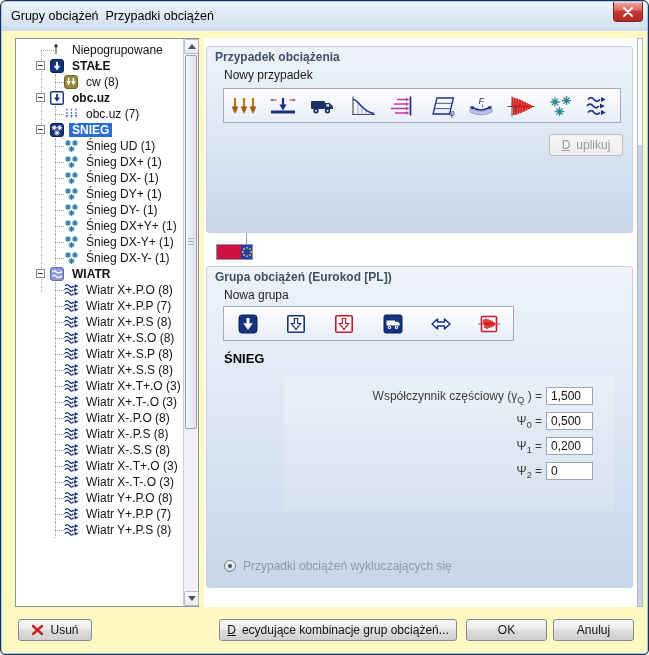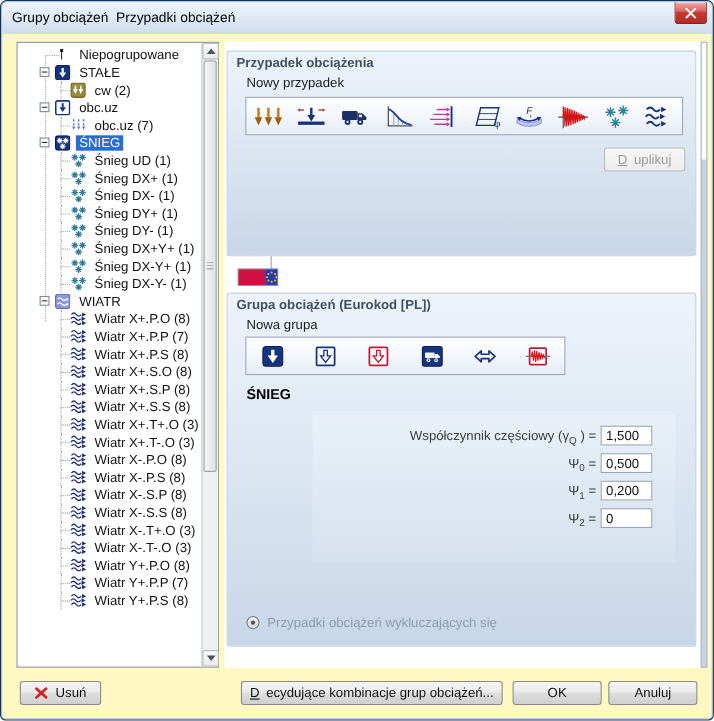--- a/index.html
+++ b/index.html
@@ -30,21 +30,21 @@
   .trow .hrail0 { position:absolute; left:25px; top:8px; width:13px; border-top:1px dotted #9aa2aa; }
   .trow .expander { position:absolute; left:20px; top:3px; width:9px; height:9px;
                     background:#fff; border:1px solid #7f8a96; }
   .trow .expander::after { content:""; position:absolute; left:1px; top:3px; width:5px; height:1px; background:#333; }
   .trow .ticon { position:absolute; top:1px; }
   .trow.lvl0 .ticon { left:34px; }
   .trow.lvl1 .ticon { left:48px; }
   .trow .tlabel { position:absolute; top:1px; line-height:14px; padding:0 3px; white-space:nowrap; }
   .trow.lvl0 .tlabel { left:53px; }
   .trow.lvl1 .tlabel { left:67px; }
-  .trow.bold .tlabel { font-weight:normal; }
+  .trow.bold .tlabel { font-weight:bold; }
   .trow.sel .tlabel { background:#2a6cd5; color:#fff; }
   
   .vscroll { position:absolute; right:0; top:0; width:15px; height:567px;
              background:#eef0f3; border-left:1px solid #c9cdd3; }
   .sbtn { position:absolute; left:0; width:15px; height:15px; display:flex; align-items:center; justify-content:center;
           background:linear-gradient(#fdfdfd,#e8eaec); border:1px solid #b9bec6; border-radius:2px; }
   .sbtn.up { top:0; } .sbtn.down { bottom:0; }
   .tri-up { width:0; height:0; border-left:4px solid transparent; border-right:4px solid transparent; border-bottom:5px solid #4c555e; }
   .tri-down { width:0; height:0; border-left:4px solid transparent; border-right:4px solid transparent; border-top:5px solid #4c555e; }
   .sthumb { position:absolute; left:1px; top:16px; width:12px; height:374px; border:1px solid #9aa0a8;
@@ -139,21 +139,21 @@
           <span class="hrail"></span>
           <span class="icon ticon">
             <svg width="14" height="14" viewBox="0 0 14 14">
               <rect x="0.5" y="0.5" width="13" height="13" rx="2.5" fill="#99893b" stroke="#6e6124"></rect>
               <rect x="3.9" y="2.8" width="1.4" height="3.4" fill="#fff"></rect>
               <path d="M2.4 5.9 H6.8 L4.6 10.4 Z" fill="#fff"></path>
               <rect x="8.7" y="2.8" width="1.4" height="3.4" fill="#fff"></rect>
               <path d="M7.2 5.9 H11.6 L9.4 10.4 Z" fill="#fff"></path>
             </svg>
           </span>
-          <span class="tlabel">cw (2)</span>
+          <span class="tlabel">cw (8)</span>
         </div>
         <div class="trow lvl0 bold">
           <span class="expander"></span>
           <span class="icon ticon">
             <svg width="14" height="14" viewBox="0 0 14 14">
               <rect x="0.7" y="0.7" width="12.6" height="12.6" rx="1.5" fill="#fff" stroke="#16337f" stroke-width="1.4"></rect>
               <rect x="6.1" y="2.8" width="1.8" height="4" fill="#16337f"></rect>
               <path d="M4 6.4 H10 L7 10.8 Z" fill="#16337f"></path>
             </svg>
           </span>
@@ -453,39 +453,20 @@
                 <path d="M1 10.6 q2.2 -2.8 4.4 0 q2.2 2.8 4.4 0"></path>
               </g>
               <g fill="#1a2f78">
                 <path d="M10.6 1 L14.4 3 L10.6 5 Z"></path>
                 <path d="M10.1 4.8 L13.9 6.8 L10.1 8.8 Z"></path>
                 <path d="M10.6 8.6 L14.4 10.6 L10.6 12.6 Z"></path>
               </g>
             </svg>
           </span>
           <span class="tlabel">Wiatr X-.P.S (8)</span>
-        </div>
-        <div class="trow lvl1">
-          <span class="vrail"></span>
-          <span class="hrail"></span>
-          <span class="icon ticon">
-            <svg width="18" height="13" viewBox="0 0 18 13">
-              <g stroke="#1a2f78" stroke-width="1.25" fill="none">
-                <path d="M1 3 q2.2 -2.8 4.4 0 q2.2 2.8 4.4 0"></path>
-                <path d="M0.5 6.8 q2.2 -2.8 4.4 0 q2.2 2.8 4.4 0"></path>
-                <path d="M1 10.6 q2.2 -2.8 4.4 0 q2.2 2.8 4.4 0"></path>
-              </g>
-              <g fill="#1a2f78">
-                <path d="M10.6 1 L14.4 3 L10.6 5 Z"></path>
-                <path d="M10.1 4.8 L13.9 6.8 L10.1 8.8 Z"></path>
-                <path d="M10.6 8.6 L14.4 10.6 L10.6 12.6 Z"></path>
-              </g>
-            </svg>
-          </span>
-          <span class="tlabel">Wiatr X-.S.P (8)</span>
         </div>
         <div class="trow lvl1">
           <span class="vrail"></span>
           <span class="hrail"></span>
           <span class="icon ticon">
             <svg width="18" height="13" viewBox="0 0 18 13">
               <g stroke="#1a2f78" stroke-width="1.25" fill="none">
                 <path d="M1 3 q2.2 -2.8 4.4 0 q2.2 2.8 4.4 0"></path>
                 <path d="M0.5 6.8 q2.2 -2.8 4.4 0 q2.2 2.8 4.4 0"></path>
                 <path d="M1 10.6 q2.2 -2.8 4.4 0 q2.2 2.8 4.4 0"></path>

